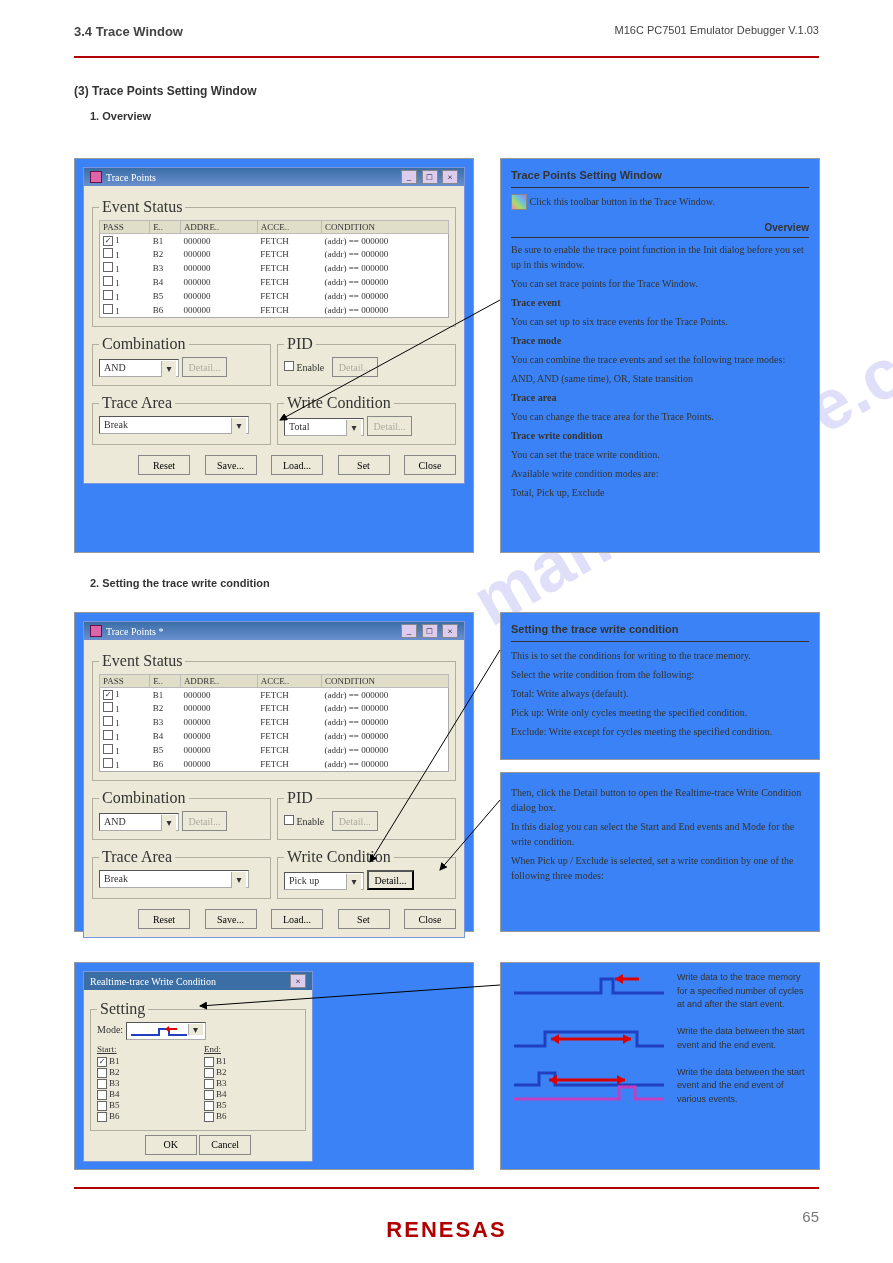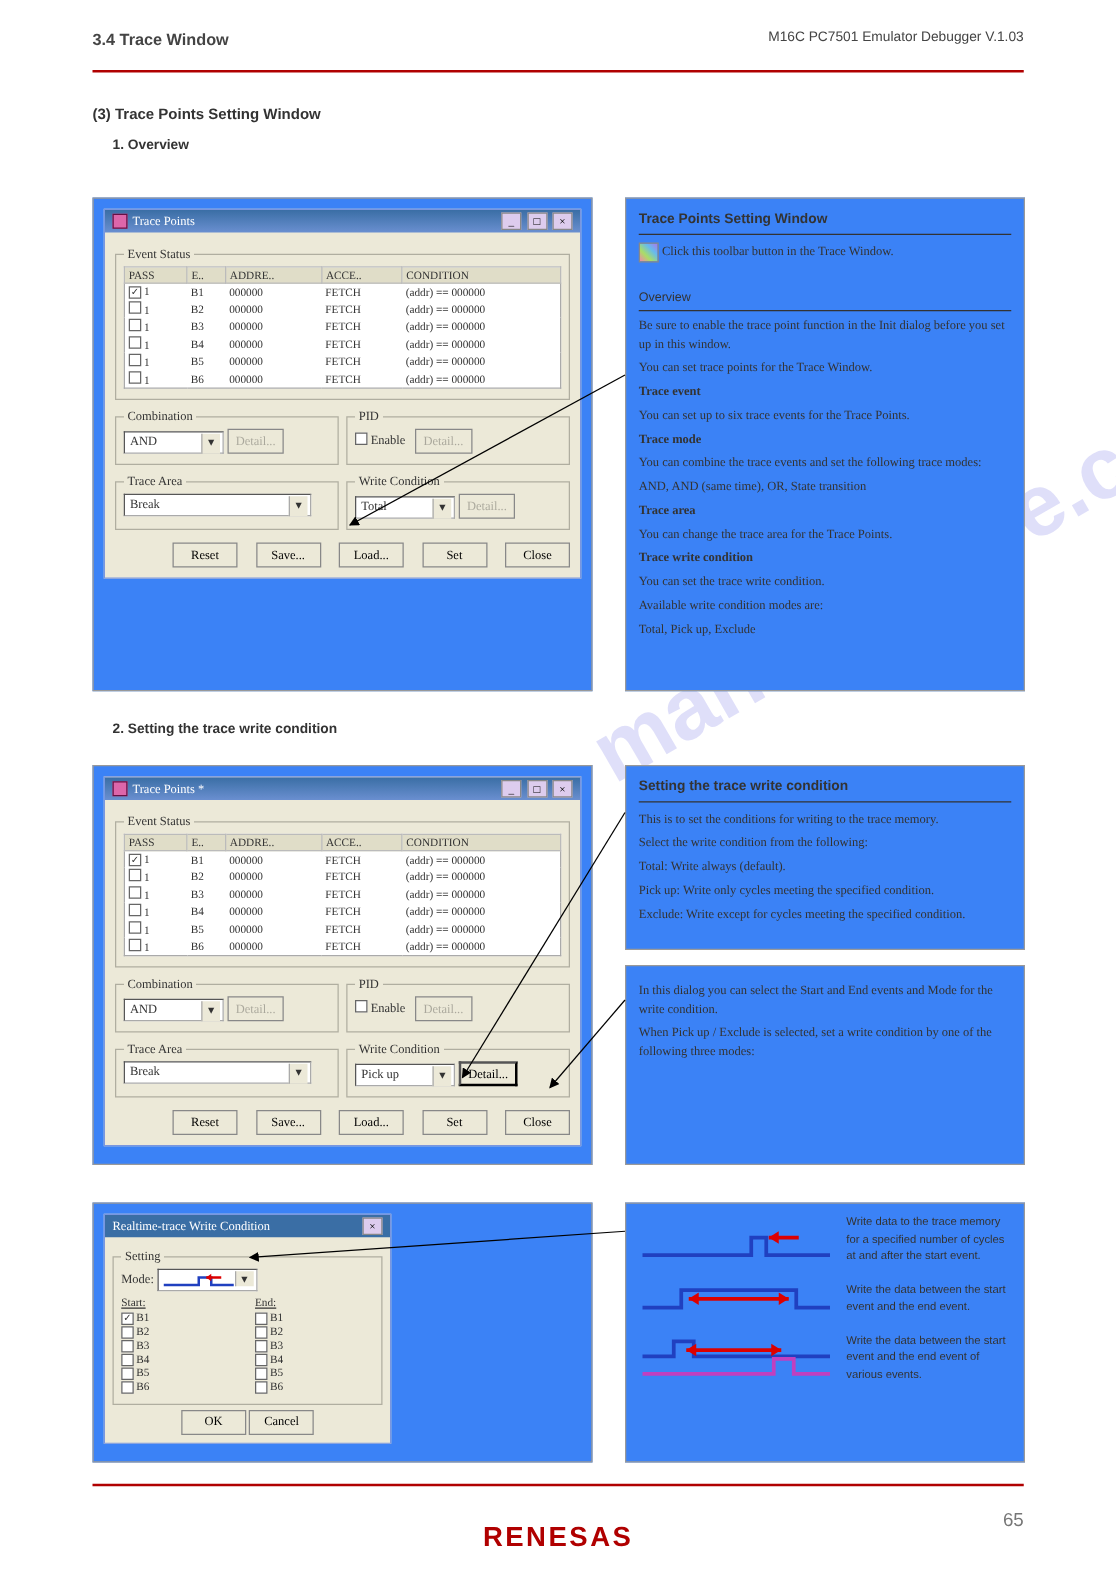--- a/index.html
+++ b/index.html
@@ -18,37 +18,37 @@
   .panel-right { left: 500px; width: 320px; padding: 8px 10px; font-size: 10px; line-height: 1.5; }
 
   .win { border: 1px solid #7a96df; background: #ece9d8; font-family: Tahoma; margin: 8px; }
   .win-title { background: linear-gradient(#3a6ea5,#6a8fd0); color: #fff; padding: 2px 6px; display: flex; align-items: center; height: 18px; }
   .win-title .icon { width: 12px; height: 12px; background: #d6a; border: 1px solid #614; margin-right: 4px; }
   .win-title .t { flex: 1; font-size: 10px; }
   .win-title .btns span { display: inline-block; width: 16px; height: 14px; background: #dce; border: 1px solid #888; margin-left: 2px; text-align: center; line-height: 12px; font-size: 9px; color: #000; }
   .win-body { padding: 8px; }
 
   fieldset { border: 1px solid #b0aea0; margin: 4px 0; padding: 4px 6px 8px 6px; }
-  legend { font-size: 10px; padding: 0 3px; }
+  legend { font-size: 16px; padding: 0 3px; }
 
   table.evtbl { width: 100%; background: #fff; border: 1px inset #aaa; font-size: 9px; border-collapse: collapse; }
   table.evtbl th { background: #e0ddc8; border: 1px solid #bbb; padding: 1px 3px; text-align: left; font-weight: normal; }
   table.evtbl td { border-bottom: 0; padding: 1px 3px; white-space: nowrap; }
   .chk { display: inline-block; width: 10px; height: 10px; border: 1px solid #666; background: #fff; text-align: center; line-height: 8px; font-size: 8px; }
 
   .row2 { display: flex; gap: 6px; }
   .row2 fieldset { flex: 1; }
   select.btn, input.btn, button.btn { font-family: Tahoma; font-size: 10px; height: 20px; background: #ece9d8; border: 1px solid #888; padding: 1px 6px; }
   .sel { display: inline-block; background: #fff; border: 1px inset #aaa; height: 18px; line-height: 16px; padding: 0 18px 0 4px; position: relative; min-width: 80px; }
   .sel::after { content: "▾"; position: absolute; right: 2px; top: 1px; width: 14px; text-align: center; background: #ece9d8; border-left: 1px solid #aaa; }
   .btnrow { text-align: right; margin-top: 6px; }
   .btnrow button { margin-left: 12px; min-width: 52px; }
 
   .desc-h1 { font-size: 11px; font-weight: bold; border-bottom: 1px solid #333; padding-bottom: 3px; margin-bottom: 6px; }
-  .desc-h2 { font-size: 10px; font-weight: normal; margin-top: 21px; border-bottom: 1px solid #333; padding-bottom: 2px; }
+  .desc-h2 { font-size: 10px; font-weight: bold; margin-top: 10px; border-bottom: 1px solid #333; padding-bottom: 2px; text-align: right; }
   .desc p { margin: 4px 0; font-family: Liberation Serif, serif; }
   .toolicon { display: inline-block; width: 16px; height: 16px; vertical-align: middle; background: linear-gradient(45deg,#e8a,#ad6,#6be,#a7e); border: 1px solid #888; }
 
   .smallwin { width: 230px; margin: 8px; }
   .smallwin .win-title { background: #3a6ea5; }
   .sw-body { padding: 6px; background: #ece9d8; }
   .sw-cols { display: flex; gap: 12px; }
   .sw-cols .col { flex: 1; }
   .sw-cols .lbl { font-size: 9px; text-decoration: underline; margin-bottom: 2px; }
   .sw-chk { display: block; font-size: 9px; }
@@ -293,20 +293,21 @@
 
   <div class="panel panel-right desc" style="top:612px; height:148px">
     <div class="desc-h1">Setting the trace write condition</div>
     <p>This is to set the conditions for writing to the trace memory.</p>
     <p>Select the write condition from the following:</p>
     <p>Total: Write always (default).</p>
     <p>Pick up: Write only cycles meeting the specified condition.</p>
     <p>Exclude: Write except for cycles meeting the specified condition.</p>
   </div>
   <div class="panel panel-right desc" style="top:772px; height:160px">
+    <p>Then, click the Detail button to open the Realtime-trace Write Condition dialog box.</p>
     <p>In this dialog you can select the Start and End events and Mode for the write condition.</p>
     <p>When Pick up / Exclude is selected, set a write condition by one of the following three modes:</p>
   </div>
 
   <div class="panel panel-left" style="top:962px; height:208px">
     <div class="win smallwin">
       <div class="win-title">
         <span class="t">Realtime-trace Write Condition</span>
         <span class="btns"><span>×</span></span>
       </div>
@@ -345,21 +346,21 @@
         </fieldset>
         <div style="text-align:center; margin-top:4px">
           <button class="btn" style="min-width:52px">OK</button>
           <button class="btn" style="min-width:52px">Cancel</button>
         </div>
       </div>
     </div>
   </div>
 
   <div class="panel panel-right" style="top:962px; height:208px; padding:8px 8px 8px 8px">
-    <div style="display:flex; align-items:flex-end; gap:8px; margin-bottom:12px">
+    <div style="display:flex; align-items:flex-start; gap:8px; margin-bottom:12px">
       <svg width="160" height="30">
         <polyline points="5,22 92,22 92,8 104,8 104,22 155,22" fill="none" stroke="#2040c0" stroke-width="3"></polyline>
         <line x1="130" y1="8" x2="106" y2="8" stroke="#d00" stroke-width="3"></line>
         <polygon points="106,8 114,3 114,13" fill="#d00"></polygon>
       </svg>
       <span style="font-size:9px; flex:1">Write data to the trace memory for a specified number of cycles at and after the start event.</span>
     </div>
     <div style="display:flex; align-items:center; gap:8px; margin-bottom:12px">
       <svg width="160" height="30">
         <polyline points="5,22 36,22 36,8 128,8 128,22 155,22" fill="none" stroke="#2040c0" stroke-width="3"></polyline>

